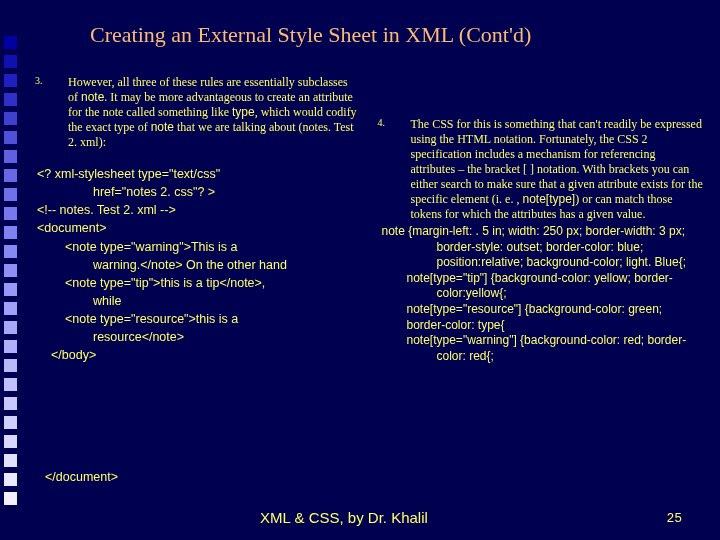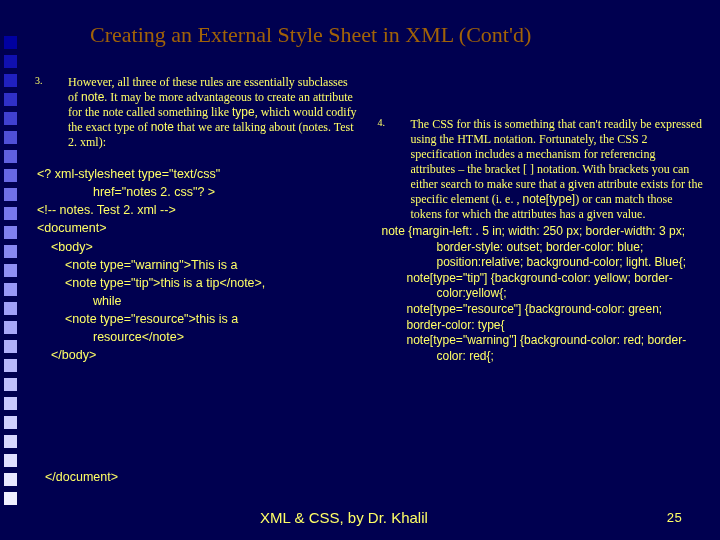--- a/index.html
+++ b/index.html
@@ -26,21 +26,21 @@
   }
   .sidebar div {
     width: 13px;
     height: 13px;
   }
   .title {
     position: absolute;
     top: 22px;
     left: 90px;
     font-size: 22px;
-    color: #a16207;
+    color: #fdba74;
   }
   .content {
     position: absolute;
     top: 75px;
     left: 35px;
     right: 15px;
     display: flex;
     gap: 15px;
     align-items: flex-end;
   }
@@ -141,22 +141,22 @@
   <div class="col">
     <span class="num">3.</span>
     <span class="para">
       <span>However, all three of these rules are essentially subclasses of </span><span class="sans">note</span><span>. It may be more advantageous to create an attribute for the note called something like </span><span class="sans">type</span><span>, which would codify the exact type of </span><span class="sans">note</span><span> that we are talking about (notes. Test 2. xml):</span>
     </span>
     <div class="code">
       <div>&lt;? xml-stylesheet type="text/css"</div>
       <div class="indent3">href="notes 2. css"? &gt;</div>
       <div>&lt;!-- notes. Test 2. xml --&gt;</div>
       <div>&lt;document&gt;</div>
-      <div class="indent1">&lt;body&gt;</div>
       <div class="indent2">&lt;note type="warning"&gt;This is a</div>
+      <div class="indent3">warning.&lt;/note&gt; On the other hand</div>
       <div class="indent2">&lt;note type="tip"&gt;this is a tip&lt;/note&gt;,</div>
       <div class="indent3">while</div>
       <div class="indent2">&lt;note type="resource"&gt;this is a</div>
       <div class="indent3">resource&lt;/note&gt;</div>
       <div class="indent1">&lt;/body&gt;</div>
     </div>
   </div>
 
   <div class="col">
     <span class="num">4.</span>

